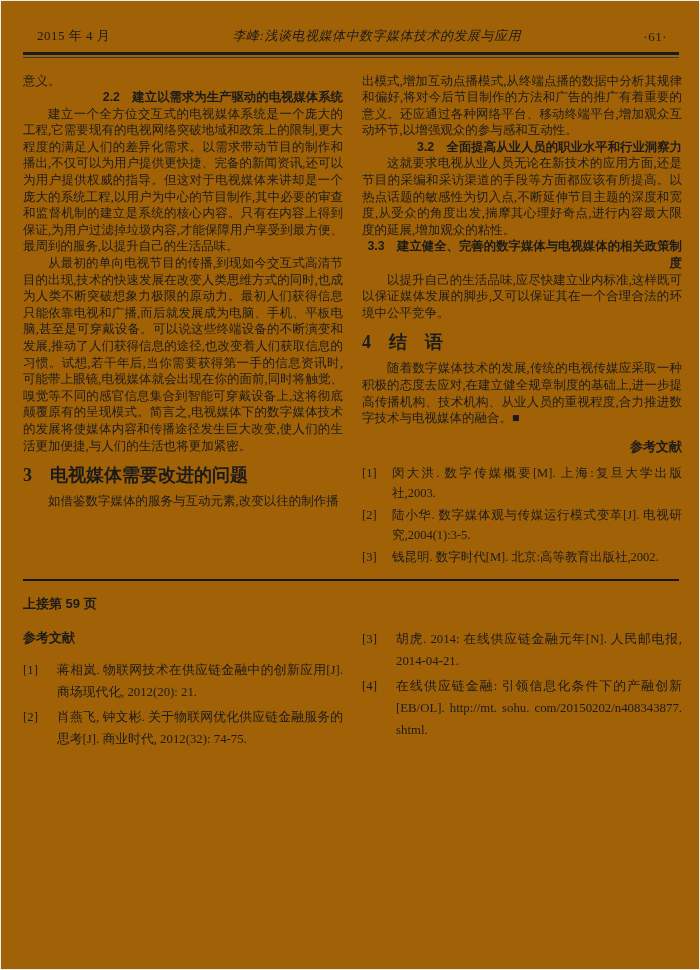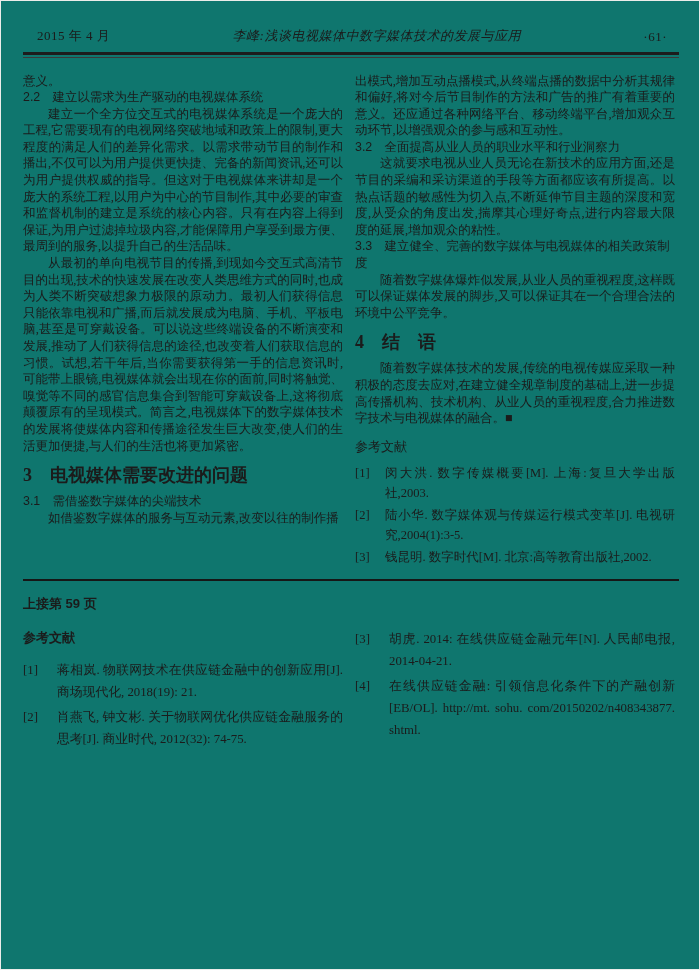--- a/index.html
+++ b/index.html
@@ -5,49 +5,49 @@
   * { margin: 0; padding: 0; box-sizing: border-box; }
   html, body { background: #ffffff; }
   body {
     width: 700px; height: 970px;
     font-family: "Liberation Serif", "DejaVu Serif", serif;
     color: #1b1b1b;
     -webkit-font-smoothing: antialiased;
   }
   .page {
     width: 700px; height: 970px;
-    background: #0f766e;
+    background: #a16207;
     border: 1px solid #ececea;
     padding: 26px 20px 0 22px;
     overflow: hidden;
   }
   
   .hdr {
     display: flex; justify-content: space-between; align-items: flex-end;
     font-size: 13px; letter-spacing: 0.5px;
     padding: 0 12px 7px 14px;
   }
   .hdr-title { flex: 1; text-align: center; font-style: italic; }
   .rule-thick { height: 2.5px; background: #1c1c1c; }
   .rule-thin  { height: 1px; background: #3a3a3a; margin-top: 2px; }
   
   .cols {
-    display: flex; gap: 12px;
+    display: flex; gap: 19px;
     margin-top: 15px;
   }
   .col { width: 320px; flex: 0 0 320px; }
   .cont, .para {
     font-size: 12.5px; line-height: 16.6px;
     text-align: justify;
   }
   .para { text-indent: 2em; }
   .h2 {
     font-family: "Liberation Sans", "DejaVu Sans", sans-serif;
-    font-size: 12.4px; font-weight: normal; line-height: 16.6px;
-    text-align: left;
+    font-size: 12.4px; font-weight: bold; line-height: 16.6px;
+    text-align: right;
   }
   .h1 {
     font-family: Liberation Serif, serif;
     font-size: 18px; font-weight: bold; line-height: 20px;
     margin: 11px 0 8px 0;
   }
   .refhead {
     margin-top: 12px; margin-bottom: 8px;
     font-size: 13px;
   }
@@ -90,30 +90,29 @@
   <div class="rule-thin"></div>
 
   <div class="cols main-cols">
 
     <div class="col">
       <p class="cont">意义。</p>
       <p class="h2">2.2 建立以需求为生产驱动的电视媒体系统</p>
       <p class="para">建立一个全方位交互式的电视媒体系统是一个庞大的工程,它需要现有的电视网络突破地域和政策上的限制,更大程度的满足人们的差异化需求。以需求带动节目的制作和播出,不仅可以为用户提供更快捷、完备的新闻资讯,还可以为用户提供权威的指导。但这对于电视媒体来讲却是一个庞大的系统工程,以用户为中心的节目制作,其中必要的审查和监督机制的建立是系统的核心内容。只有在内容上得到保证,为用户过滤掉垃圾内容,才能保障用户享受到最方便、最周到的服务,以提升自己的生活品味。</p>
       <p class="para">从最初的单向电视节目的传播,到现如今交互式高清节目的出现,技术的快速发展在改变人类思维方式的同时,也成为人类不断突破想象力极限的原动力。最初人们获得信息只能依靠电视和广播,而后就发展成为电脑、手机、平板电脑,甚至是可穿戴设备。可以说这些终端设备的不断演变和发展,推动了人们获得信息的途径,也改变着人们获取信息的习惯。试想,若干年后,当你需要获得第一手的信息资讯时,可能带上眼镜,电视媒体就会出现在你的面前,同时将触觉、嗅觉等不同的感官信息集合到智能可穿戴设备上,这将彻底颠覆原有的呈现模式。简言之,电视媒体下的数字媒体技术的发展将使媒体内容和传播途径发生巨大改变,使人们的生活更加便捷,与人们的生活也将更加紧密。</p>
       <p class="h1">3 电视媒体需要改进的问题</p>
-      <p class="h2">3.1 需借鉴数字媒体的尖端技术</p>
       <p class="para">如借鉴数字媒体的服务与互动元素,改变以往的制作播</p>
     </div>
 
     <div class="col">
       <p class="cont">出模式,增加互动点播模式,从终端点播的数据中分析其规律和偏好,将对今后节目制作的方法和广告的推广有着重要的意义。还应通过各种网络平台、移动终端平台,增加观众互动环节,以增强观众的参与感和互动性。</p>
       <p class="h2">3.2 全面提高从业人员的职业水平和行业洞察力</p>
       <p class="para">这就要求电视从业人员无论在新技术的应用方面,还是节目的采编和采访渠道的手段等方面都应该有所提高。以热点话题的敏感性为切入点,不断延伸节目主题的深度和宽度,从受众的角度出发,揣摩其心理好奇点,进行内容最大限度的延展,增加观众的粘性。</p>
       <p class="h2">3.3 建立健全、完善的数字媒体与电视媒体的相关政策制度</p>
-      <p class="para">随着数字媒体爆炸似发展,从业人员的重视程度,这样既可以保证媒体发展的脚步,又可以保证其在一个合理合法的环境中公平竞争。</p>
+      <p class="para">以提升自己的生活品味,应尽快建立业内标准,这样既可以保证媒体发展的脚步,又可以保证其在一个合理合法的环境中公平竞争。</p>
       <p class="h1">4 结 语</p>
       <p class="para">随着数字媒体技术的发展,传统的电视传媒应采取一种积极的态度去应对,在建立健全规章制度的基础上,进一步提高传播机构、技术机构、从业人员的重视程度,合力推进数字技术与电视媒体的融合。■</p>
       <p class="h2 refhead">参考文献</p>
 
       <div class="ref">
         <span class="refnum">[1]</span>
         <span class="reftext">闵大洪. 数字传媒概要[M]. 上海:复旦大学出版社,2003.</span>
       </div>
       <div class="ref">
         <span class="refnum">[2]</span>
@@ -129,21 +128,21 @@
   <div class="divider"></div>
 
   <div class="cols bottom">
 
     <div class="col">
       <p class="note">上接第 59 页</p>
       <p class="refhead2">参考文献</p>
 
       <div class="ref ref-b">
         <span class="refnum">[1]</span>
-        <span class="reftext">蒋相岚. 物联网技术在供应链金融中的创新应用[J]. 商场现代化, 2018(19): 21.</span>
+        <span class="reftext">蒋相岚. 物联网技术在供应链金融中的创新应用[J]. 商场现代化, 2012(20): 21.</span>
       </div>
       <div class="ref ref-b">
         <span class="refnum">[2]</span>
         <span class="reftext">肖燕飞, 钟文彬. 关于物联网优化供应链金融服务的思考[J]. 商业时代, 2012(32): 74-75.</span>
       </div>
     </div>
 
     <div class="col col-b-right">
       <div class="ref ref-b">
         <span class="refnum">[3]</span>

